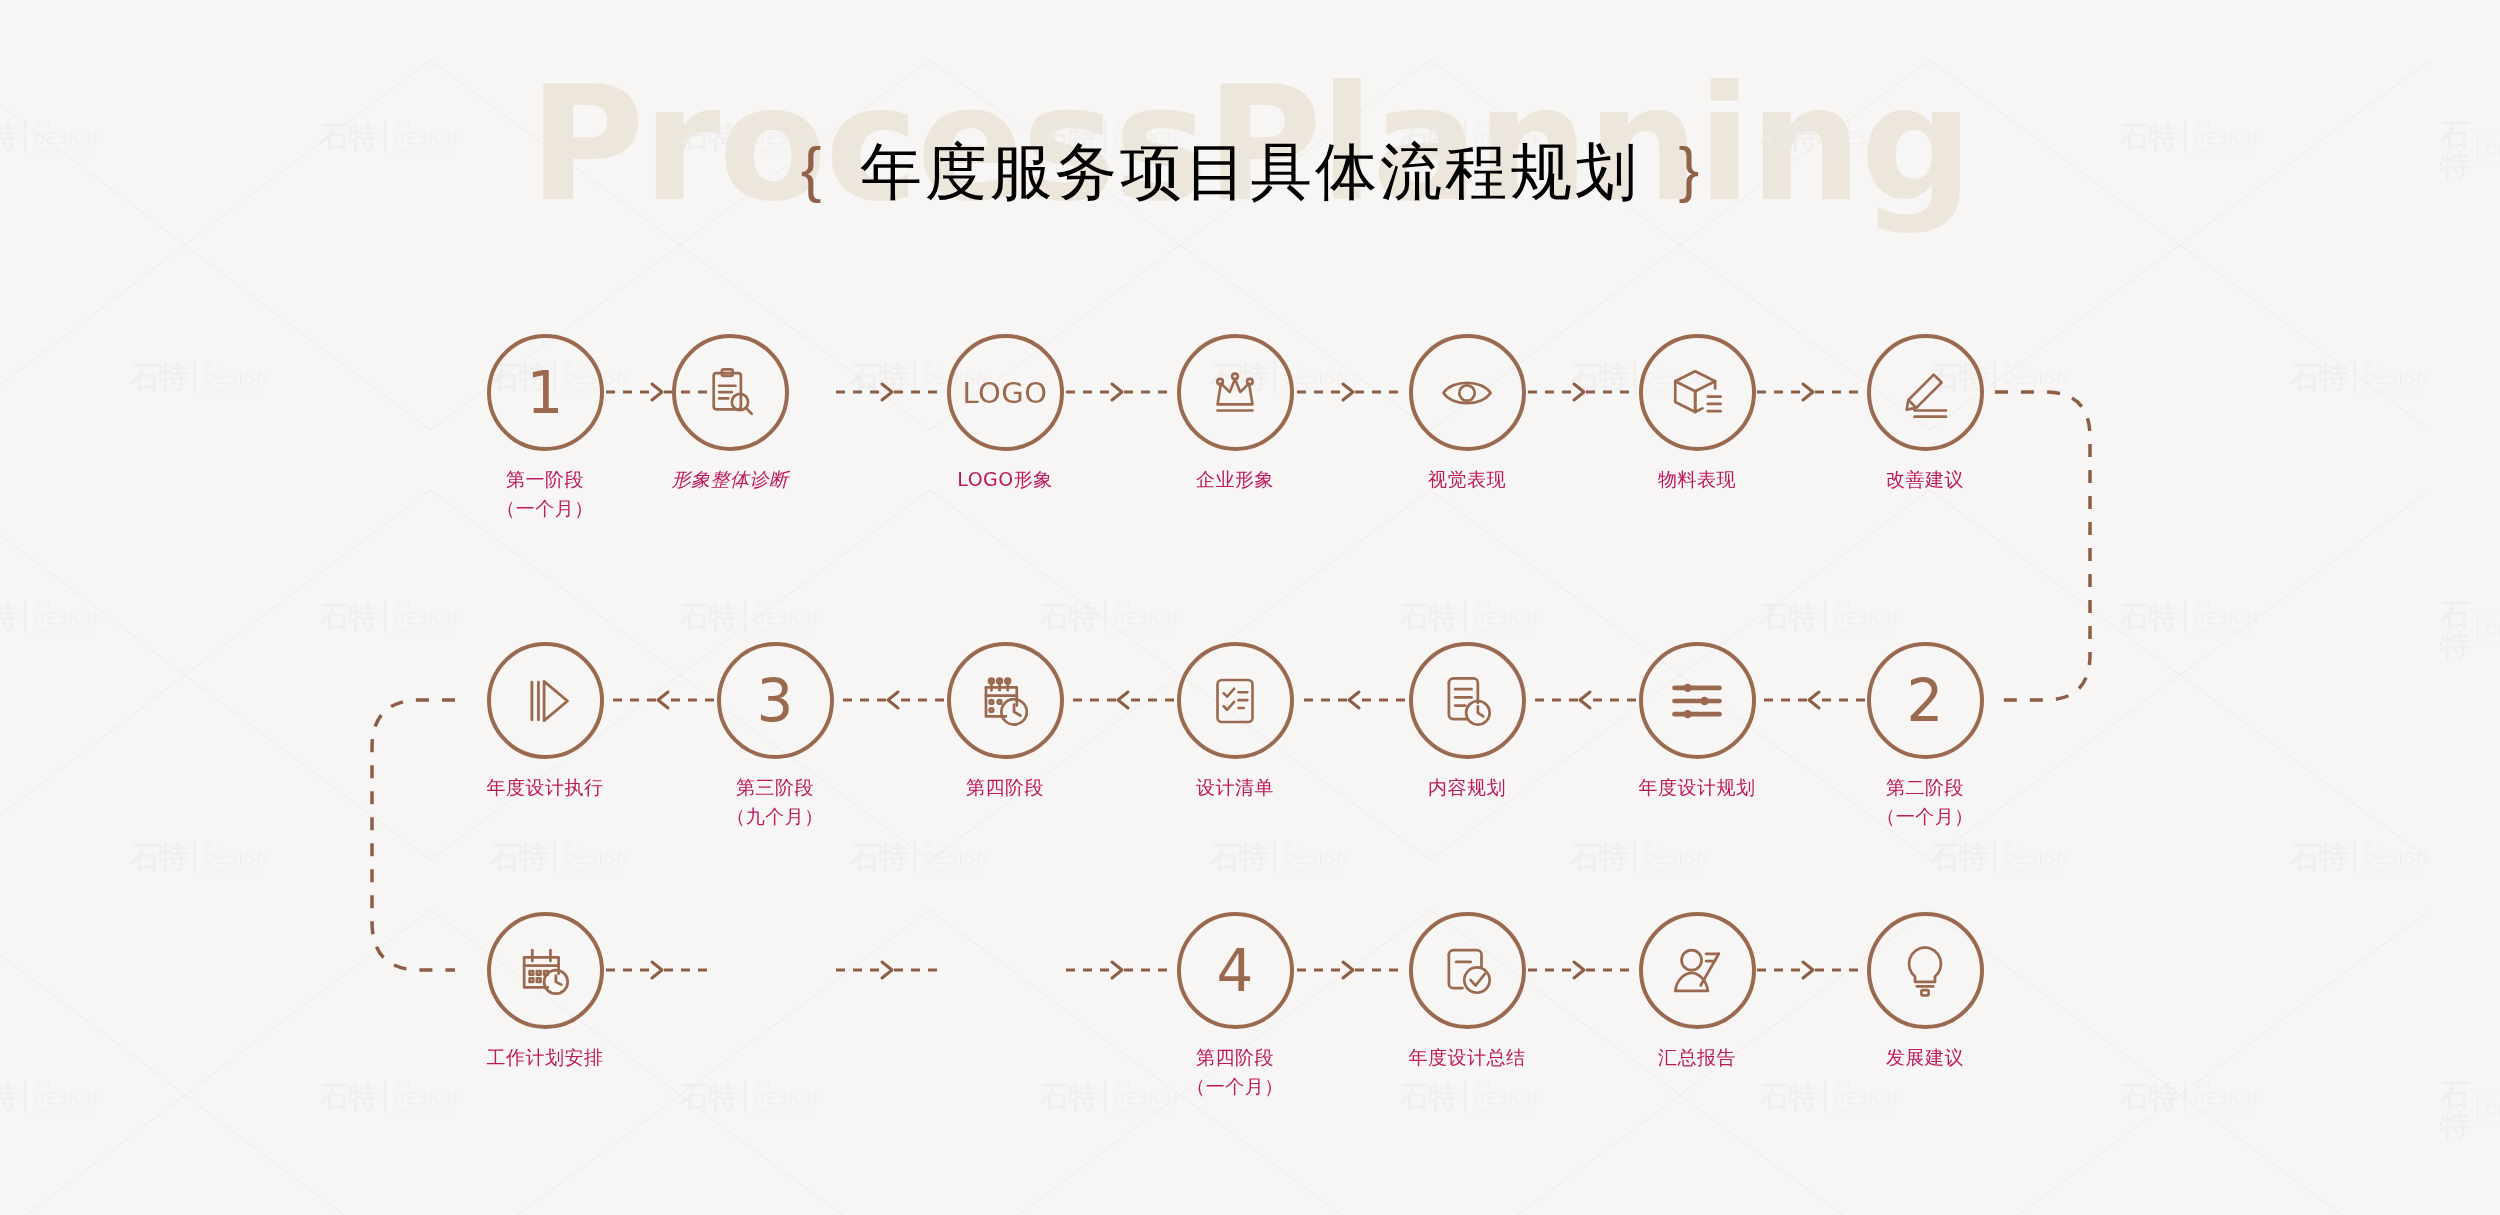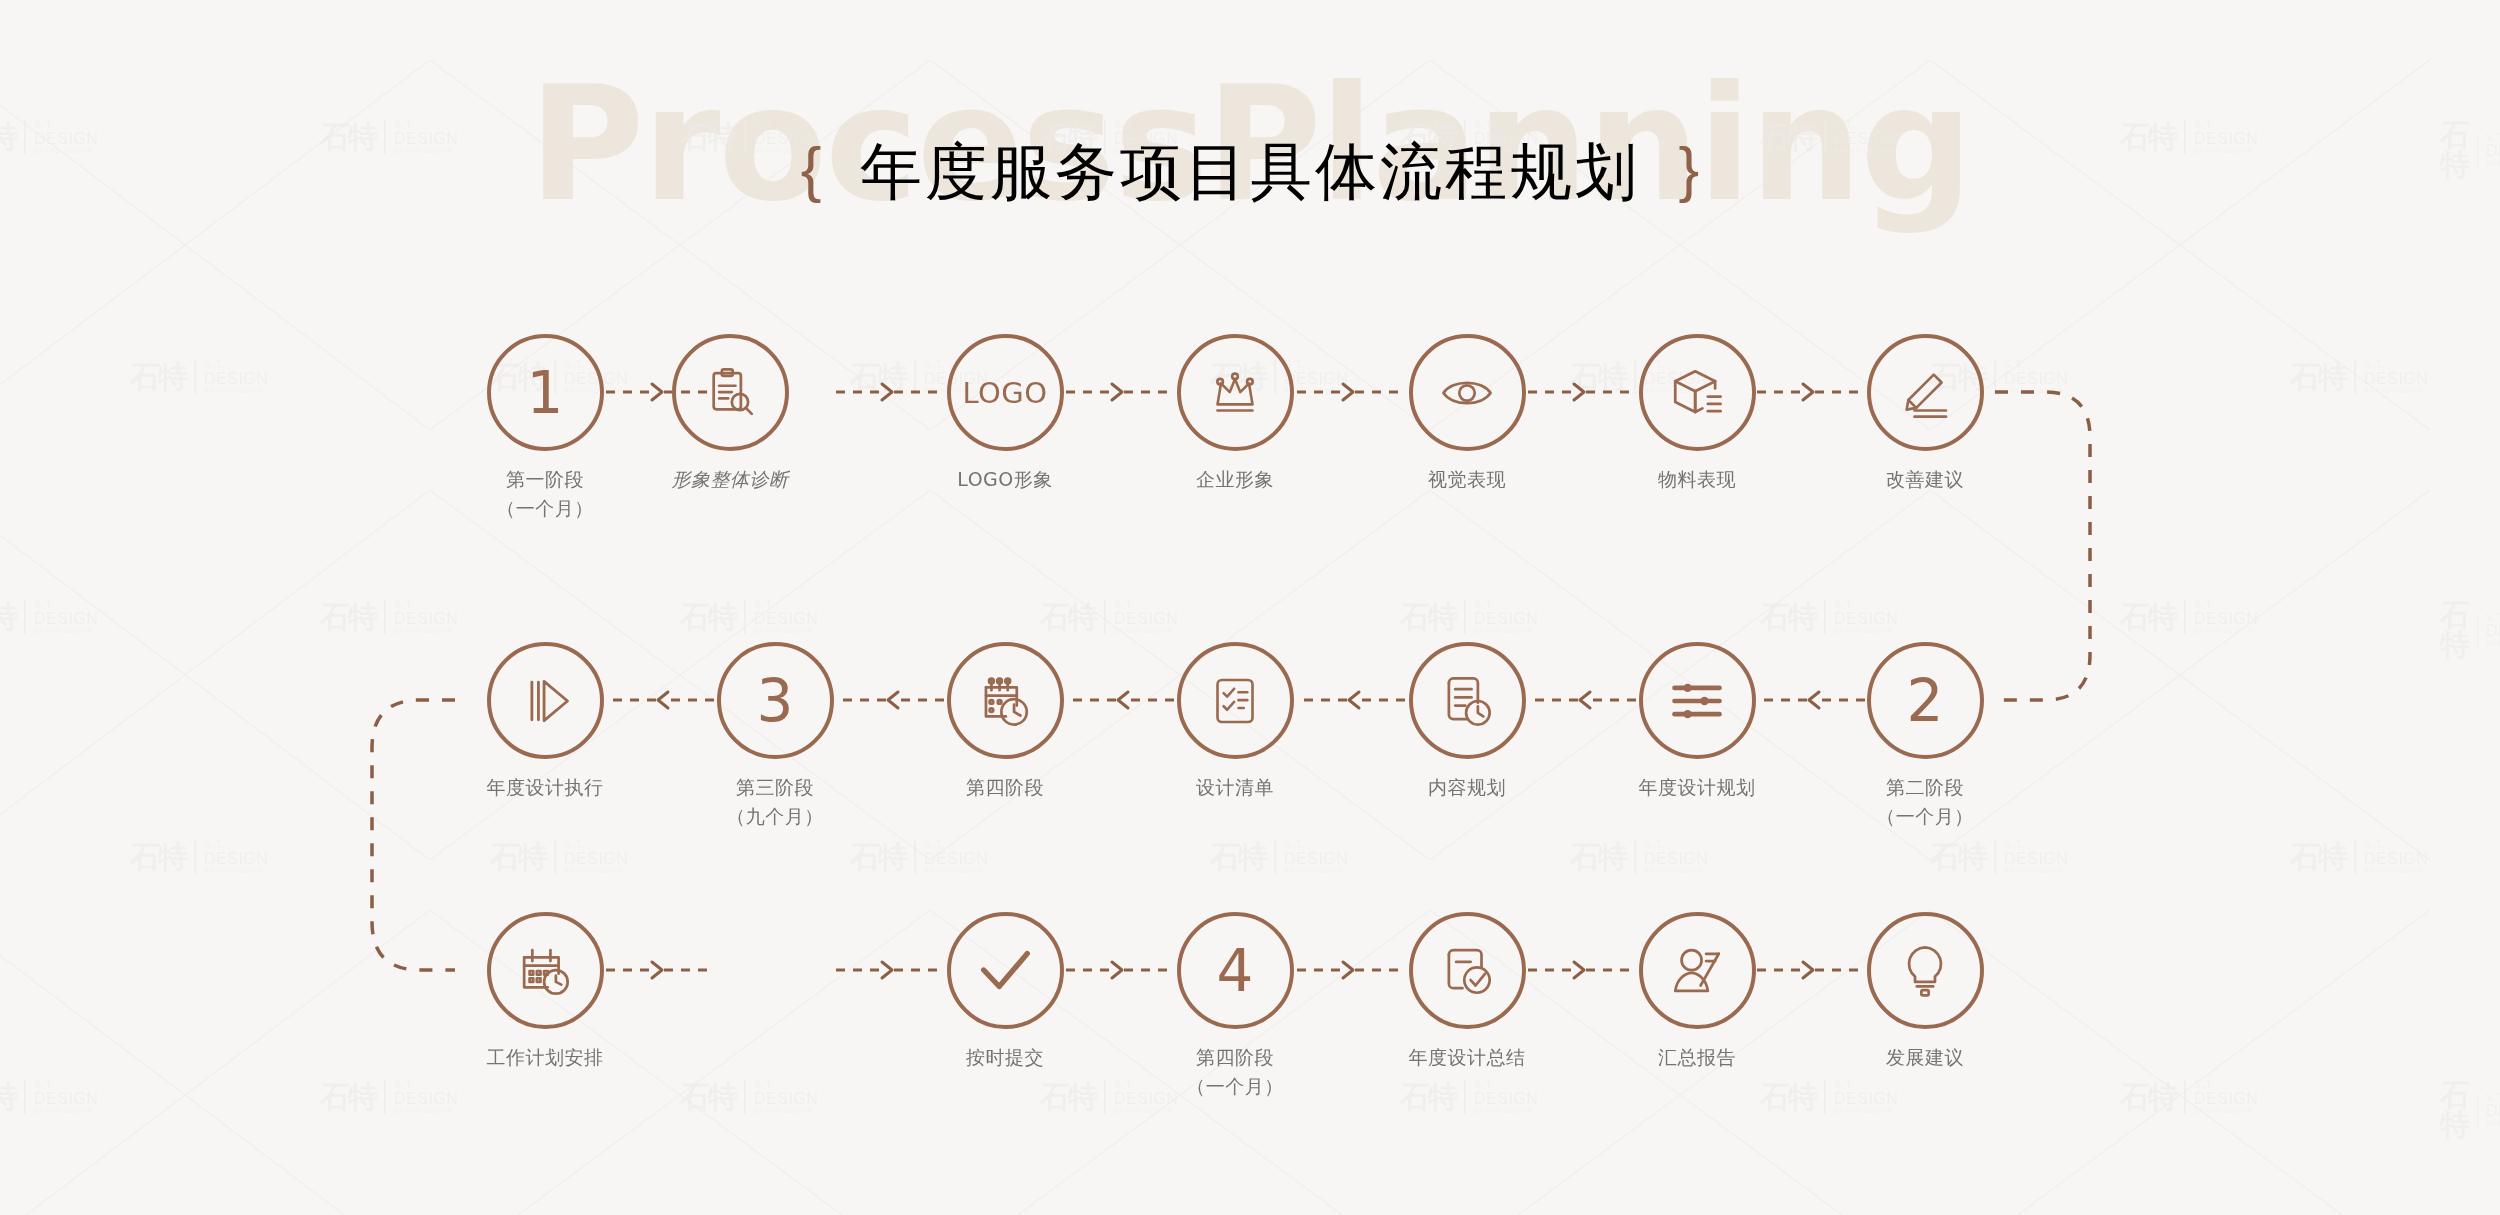--- a/index.html
+++ b/index.html
@@ -89,21 +89,21 @@
     font-weight:400;
   }
   .circle .logo-text{
     font-size:29px;color:#9A6A50;letter-spacing:.5px;
     font-family:"DejaVu Sans","Liberation Sans",sans-serif;
   }
   .circle svg{display:block;}
   .label{
     margin-top:14px;
     font-size:19px;
-    color:#737373;
+    color:#be185d;
     line-height:1.55;
     font-family:"DejaVu Sans","Liberation Sans",sans-serif;
     letter-spacing:.5px;
   }
   .label .sub{display:block;}
 
   
   .arrow{
     position:absolute;
     height:22px;
@@ -776,30 +776,20 @@
         <line x1="60" y1="11" x2="110" y2="11" stroke-dasharray="9 8"></line>
       </svg>
     </div>
     <div class="arrow" style="left: 890px; top: 970px;">
       <svg width="112" height="22" viewBox="0 0 112 22" fill="none" stroke="#8B5E45" stroke-width="3" stroke-linecap="butt">
         <line x1="2" y1="11" x2="46" y2="11" stroke-dasharray="9 8"></line>
         <polyline points="48,3 58,11 48,19" fill="none" stroke-linejoin="round" stroke-linecap="round"></polyline>
         <line x1="60" y1="11" x2="110" y2="11" stroke-dasharray="9 8"></line>
       </svg>
     </div>
-    <div class="node" style="left: 1005px; top: 912px;">
-      <div class="circle">
-        <span>
-          <svg width="62" height="62" viewBox="0 0 64 64" fill="none" stroke="#9A6A50" stroke-width="5.5" stroke-linecap="round" stroke-linejoin="round">
-            <path d="M10 31 L26 48 L55 14"></path>
-          </svg>
-        </span>
-      </div>
-      <div class="label">按时提交</div>
-    </div>
     <div class="arrow" style="left: 1120px; top: 970px;">
       <svg width="112" height="22" viewBox="0 0 112 22" fill="none" stroke="#8B5E45" stroke-width="3" stroke-linecap="butt">
         <line x1="2" y1="11" x2="46" y2="11" stroke-dasharray="9 8"></line>
         <polyline points="48,3 58,11 48,19" fill="none" stroke-linejoin="round" stroke-linecap="round"></polyline>
         <line x1="60" y1="11" x2="110" y2="11" stroke-dasharray="9 8"></line>
       </svg>
     </div>
     <div class="node" style="left: 1235px; top: 912px;">
       <div class="circle">
         <span class="num">4</span>

